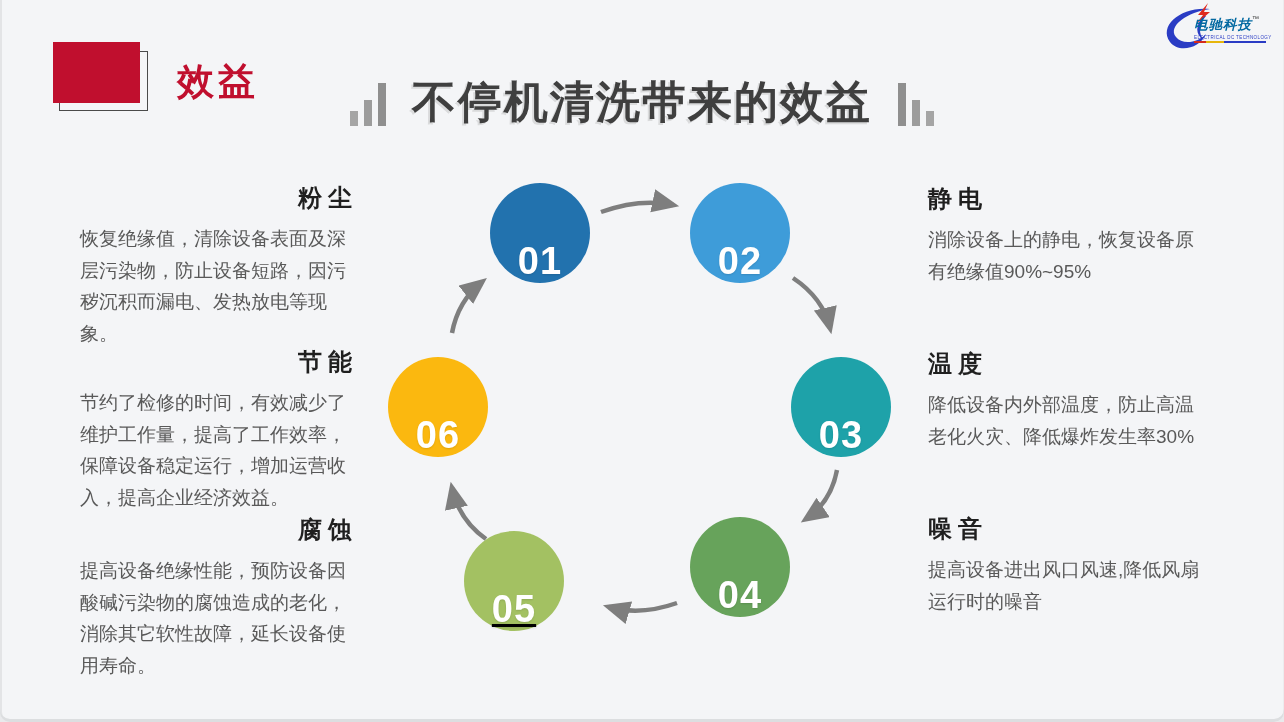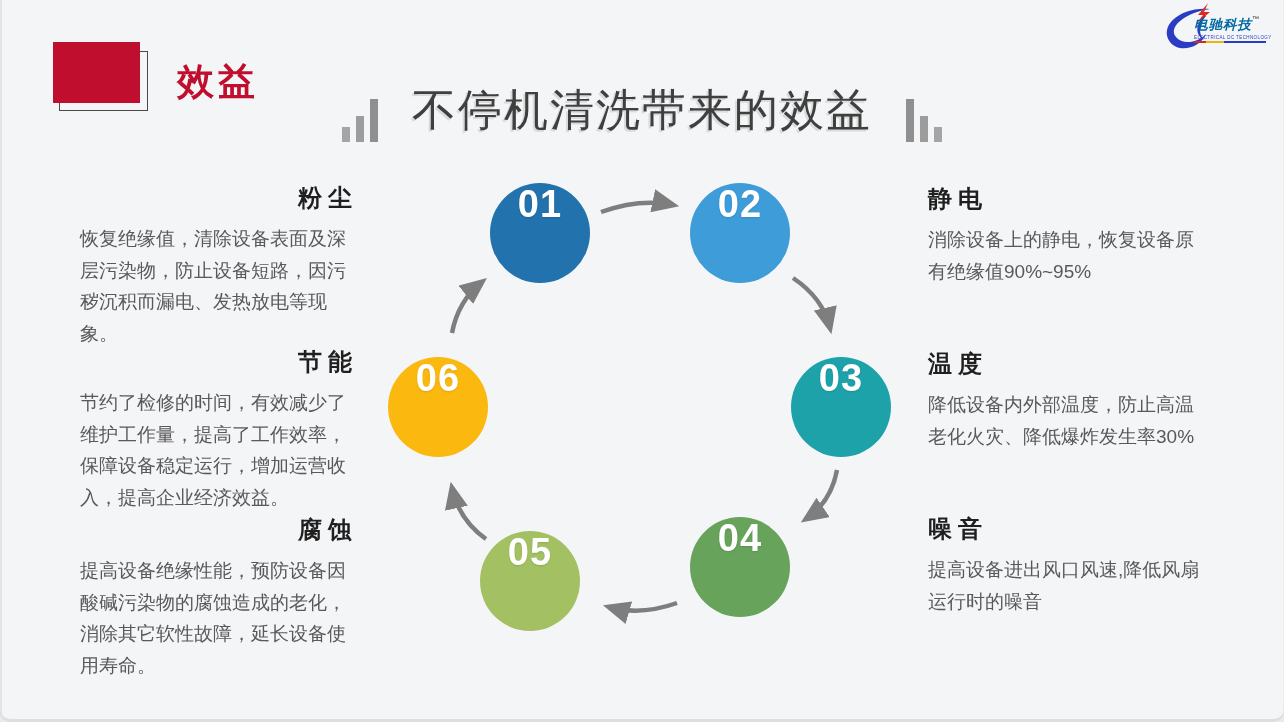--- a/index.html
+++ b/index.html
@@ -30,21 +30,21 @@
     font-size:37px;font-weight:bold;letter-spacing:4px;
     color:var(--accent,#C00F2E);
   }
 
   
   .title-row{
     position:absolute;left:0;right:0;top:74px;
     display:flex;justify-content:center;align-items:flex-end;gap:22px;
   }
   .page-title{
-    margin:12px;font-size:44px;font-weight:400;line-height:1.1;
+    margin:4px;font-size:44px;font-weight:700;line-height:1.1;
     color:var(--title-color,#3F3F3F);letter-spacing:2px;
     text-shadow:-2px 2px 0 rgba(150,150,150,0.28);
   }
   .bars{display:flex;align-items:flex-end;gap:6px;padding-bottom:4px;}
   .bars i{display:block;width:8px;background:var(--bar-icon-color,#A5A5A5);}
   .bars .h1{height:15px;}
   .bars .h2{height:26px;background:#9c9c9c;}
   .bars .h3{height:43px;background:#8f8f8f;}
 
   
@@ -81,31 +81,31 @@
   .benefit.right{left:928px;width:276px;}
   #bl0{top:182px;} #bl1{top:346px;} #bl2{top:514px;}
   #br0{top:183px;} #br1{top:348px;} #br2{top:513px;}
 
   
   .arrows{position:absolute;left:0;top:0;width:1284px;height:722px;pointer-events:none;}
   .arrows path.arrow{fill:none;stroke:var(--arrow-color,#7E7E7E);stroke-width:4.5;}
   .arrows .head{fill:var(--arrow-color,#7E7E7E);}
   .circle{
     position:absolute;width:100px;height:100px;border-radius:50%;
-    display:flex;align-items:flex-start;justify-content:center;
+    display:flex;align-items:flex-end;justify-content:center;
   }
   .circle span{
     color:#fff;font-size:38px;font-weight:bold;letter-spacing:1px;
     text-shadow:0 1px 2px rgba(0,0,0,0.12);
   }
   .c1{left:490px;top:183px;}
   .c2{left:690px;top:183px;}
   .c3{left:791px;top:357px;}
   .c4{left:690px;top:517px;}
-  .c5{left:480px;top:531px;}
+  .c5{left:464px;top:531px;text-decoration:underline;}
   .c6{left:388px;top:357px;}
 </style>
 </head>
 <body>
 
 <div class="slide">
 
   <div class="badge">
     <div class="badge-outline"></div>
     <div class="badge-fill" style="background-color: rgb(192, 15, 46);"></div>

